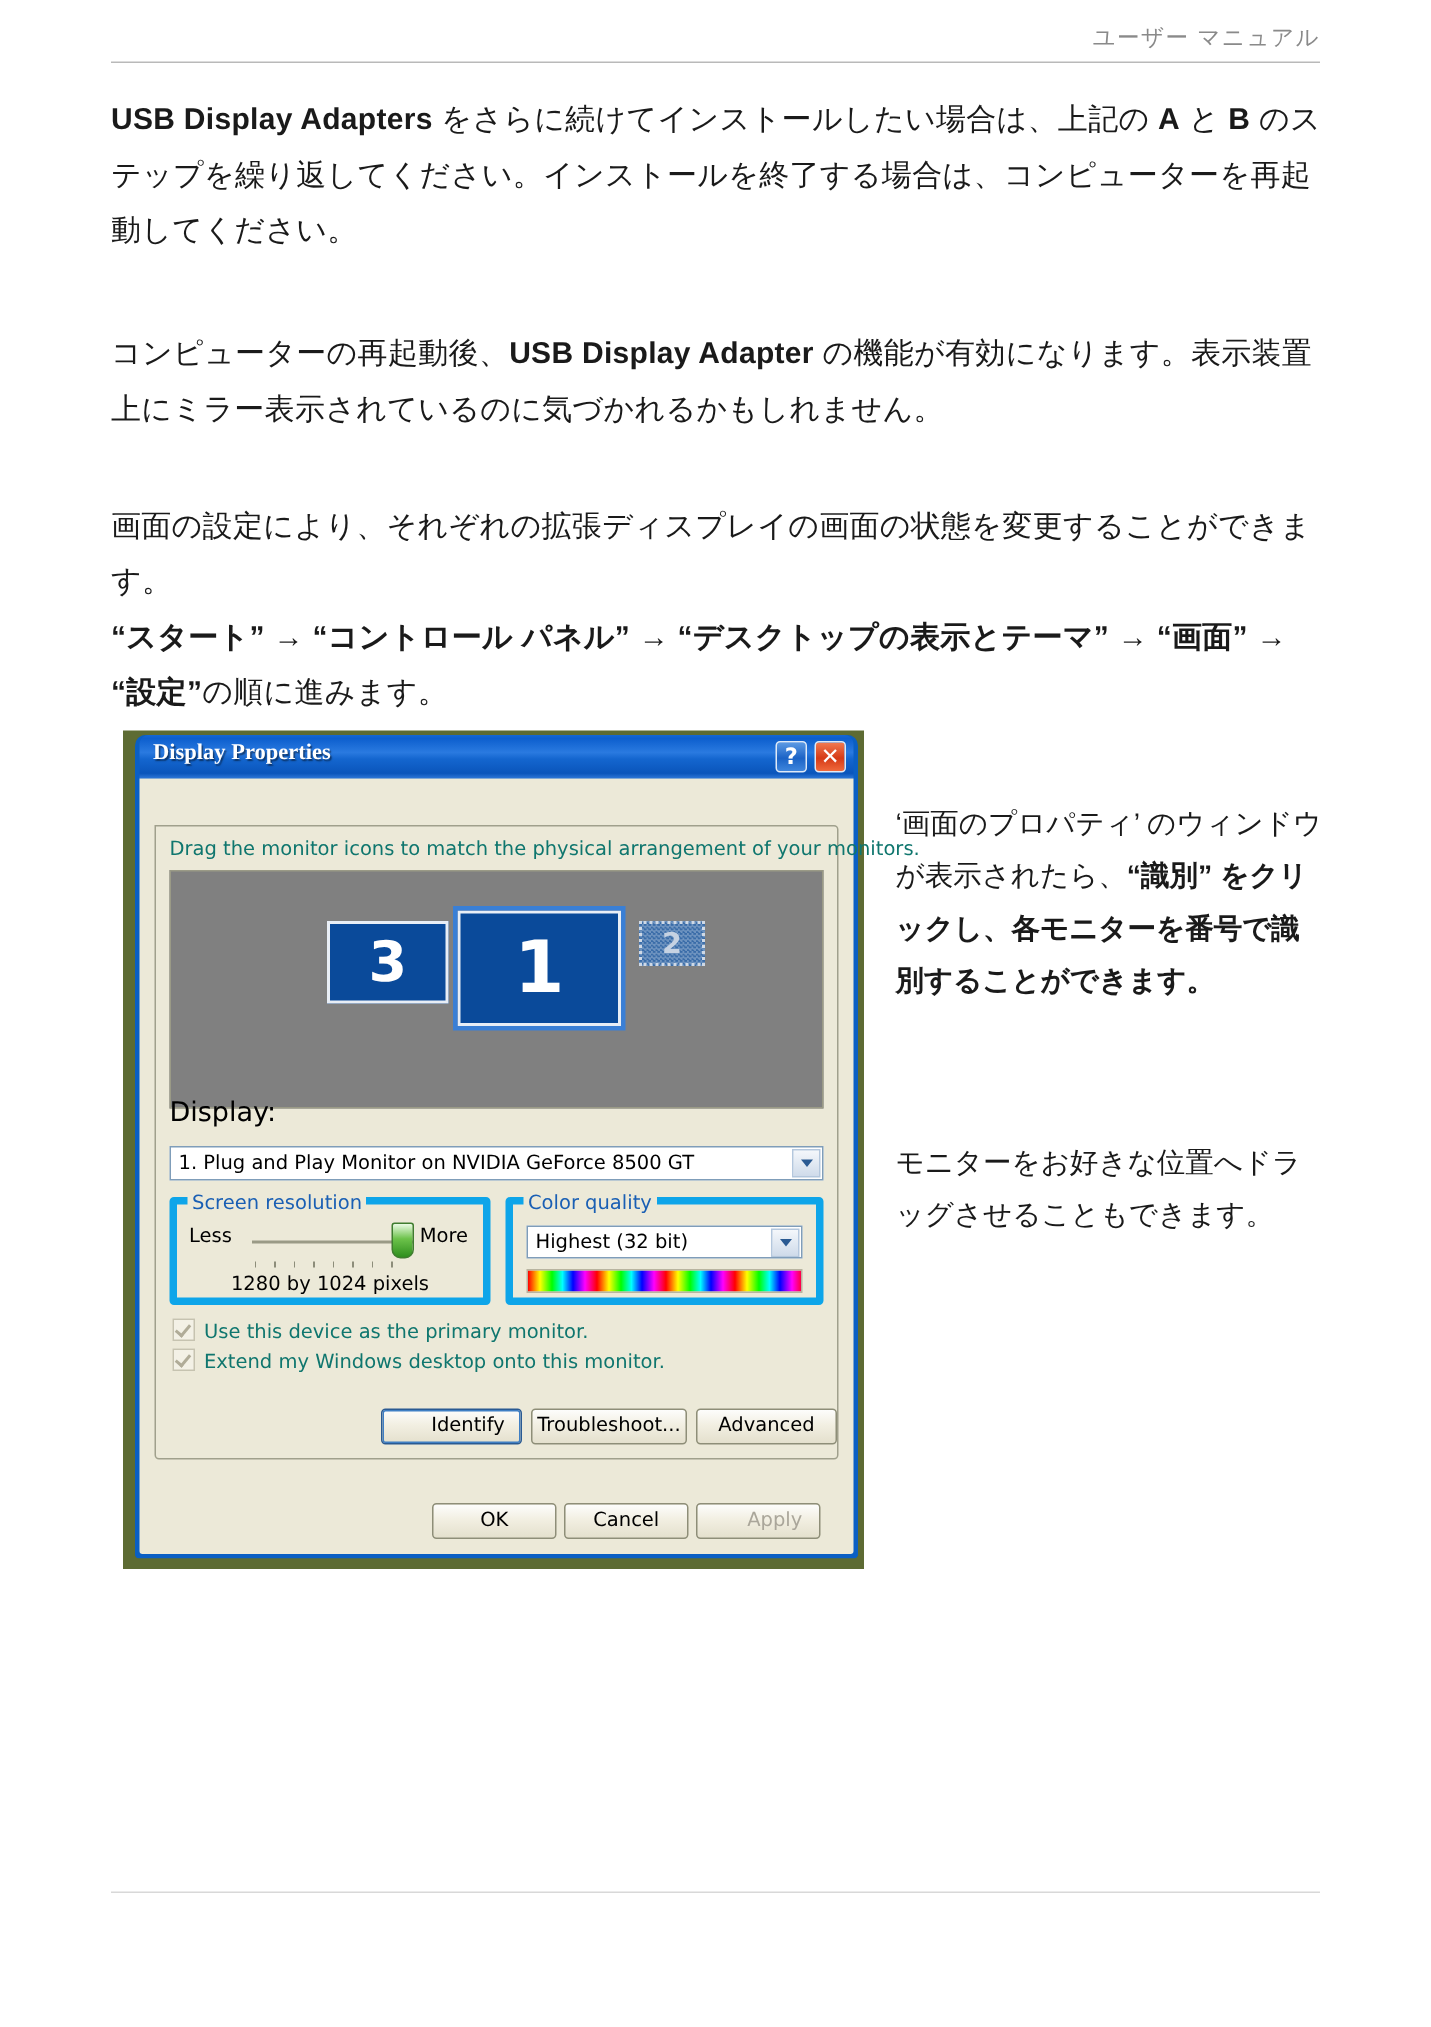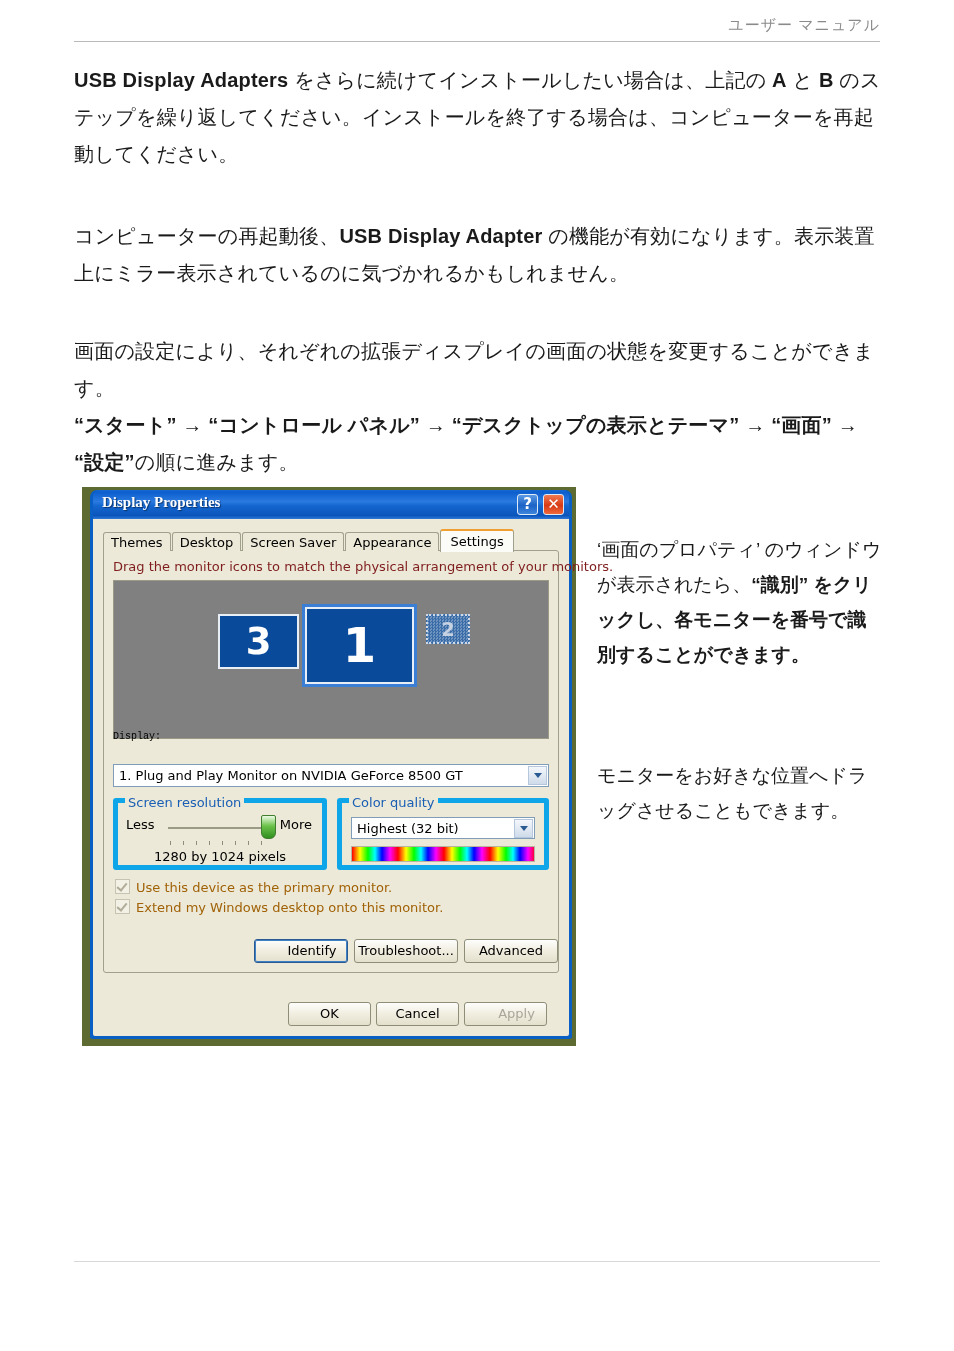--- a/index.html
+++ b/index.html
@@ -195,21 +195,21 @@
     background: #ece9d8;
     border: 1px solid #a0a08c;
     border-radius: 0 3px 3px 3px;
     box-sizing: border-box;
   }
   #drag-hint {
     position: absolute;
     left: 9px;
     top: 8px;
     font-size: 13px;
-    color: #7f1d1d;
+    color: #0f766e;
     white-space: nowrap;
   }
   
   #monitor-area {
     position: absolute;
     left: 9px;
     top: 29px;
     right: 9px;
     height: 159px;
     background: #808080;
@@ -252,22 +252,21 @@
     color: #c6d2e2;
     background:
       repeating-conic-gradient(#3a6ca8 0% 25%, #6f94c0 0% 50%) 0 0/3px 3px;
     border: 2px dotted #cfd9e6;
   }
   
   #display-label {
     position: absolute;
     left: 9px;
     top: 180px;
-    font-size: 10px;
-    font-family: Liberation Mono, monospace;
+    font-size: 18px;
   }
   #display-combo {
     position: absolute;
     left: 9px;
     top: 213px;
     right: 9px;
     height: 23px;
     background: #fff;
     border: 1px solid #7f9db9;
     box-sizing: border-box;
@@ -363,21 +362,21 @@
     box-sizing: border-box;
     background: repeating-linear-gradient(to right,
       #ff0000 0px, #ffff00 8px, #00ff00 16px, #00ffff 23px,
       #0000ff 30px, #ff00ff 38px, #ff0000 46px);
   }
   
   .xp-check {
     position: absolute;
     left: 11px;
     font-size: 13px;
-    color: #a16207;
+    color: #0f766e;
     white-space: nowrap;
   }
   #chk-primary { top: 328px; }
   #chk-extend  { top: 348px; }
   .xp-check .box {
     display: inline-block;
     width: 13px; height: 13px;
     border: 1px solid #c6c3b0;
     background: #f3f1e6;
     vertical-align: -2px;
@@ -452,27 +451,20 @@
   <div id="xp-window">
 
     <div id="xp-titlebar">
       <div id="xp-title">Display Properties</div>
       <div class="tb-btn" id="tb-help">?</div>
       <div class="tb-btn" id="tb-close">✕</div>
     </div>
 
     <div id="xp-body">
 
-      <div id="xp-tabs">
-        <div class="xp-tab">Themes</div>
-        <div class="xp-tab">Desktop</div>
-        <div class="xp-tab">Screen Saver</div>
-        <div class="xp-tab">Appearance</div>
-        <div class="xp-tab active">Settings</div>
-      </div>
 
       <div id="xp-page">
 
         <div id="drag-hint">Drag the monitor icons to match the physical arrangement of your monitors.</div>
 
         <div id="monitor-area">
           <div class="monitor" id="mon-3">3</div>
           <div class="monitor" id="mon-1">1</div>
           <div class="monitor" id="mon-2">2</div>
         </div>

